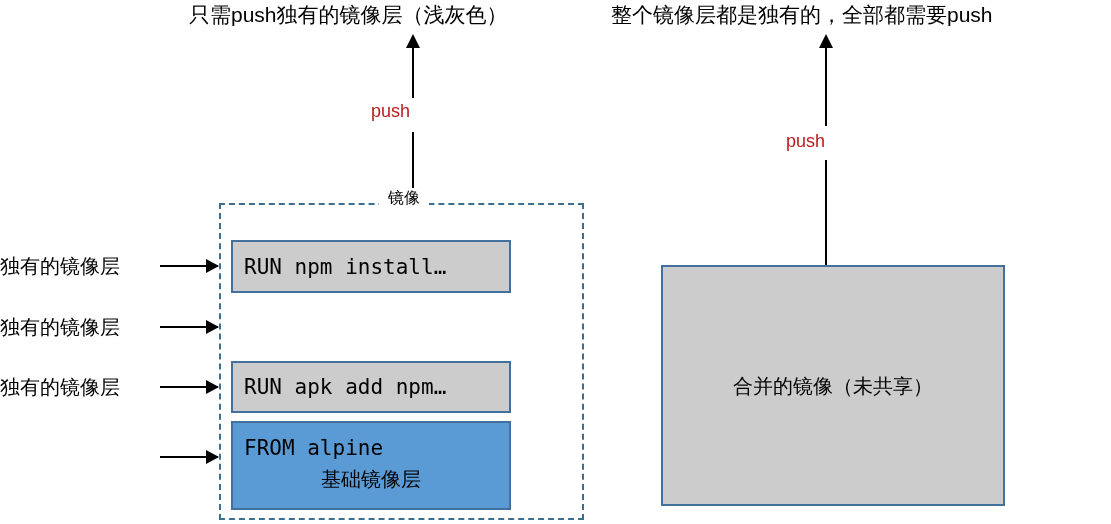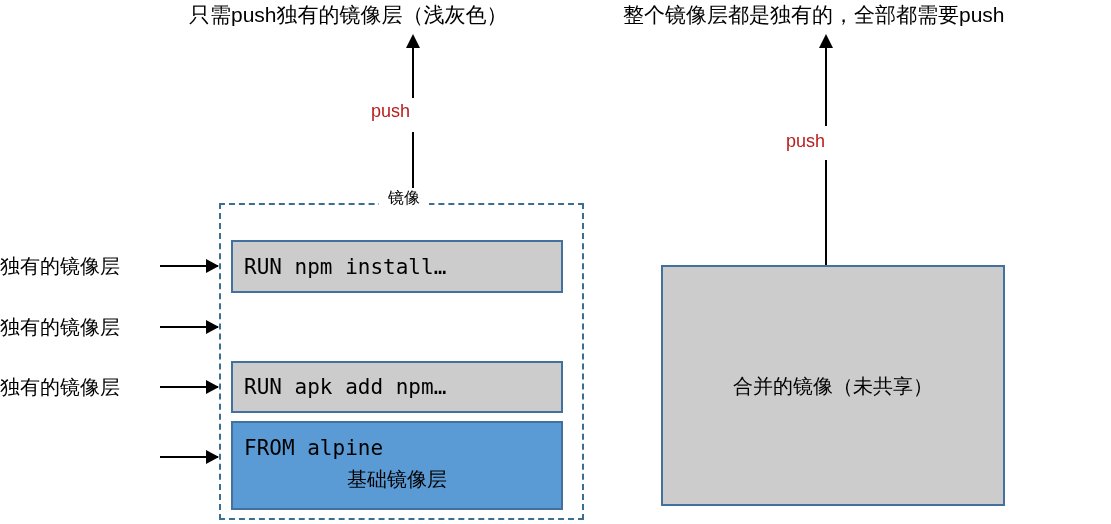--- a/index.html
+++ b/index.html
@@ -16,21 +16,21 @@
     overflow: hidden;
   }
   .title {
     position: absolute;
     font-size: 21px;
     color: #000000;
     white-space: nowrap;
     line-height: 1;
   }
   #title-left  { left: 189px; top: 4px; }
-  #title-right { left: 611px; top: 4px; margin-left: 12px; }
+  #title-right { left: 611px; top: 4px; }
 
   .push-label {
     position: absolute;
     font-size: 18px;
     color: #b91c1c;
     white-space: nowrap;
     line-height: 1;
   }
   #push-left  { left: 371px; top: 102px; }
   #push-right { left: 786px; top: 132px; }
@@ -77,21 +77,21 @@
     color: #000000;
     background: #ffffff;
     padding: 0 9px;
     line-height: 1.2;
     white-space: nowrap;
   }
 
   .layer {
     position: absolute;
     left: 231px;
-    width: 332px;
+    width: 280px;
     box-sizing: border-box;
     border: 2px solid #41719c;
     background: #cccccc;
     font-family: "DejaVu Sans Mono", "Liberation Mono", monospace;
     font-size: 21px;
     color: #000000;
     display: flex;
     align-items: center;
     padding-left: 11px;
   }

